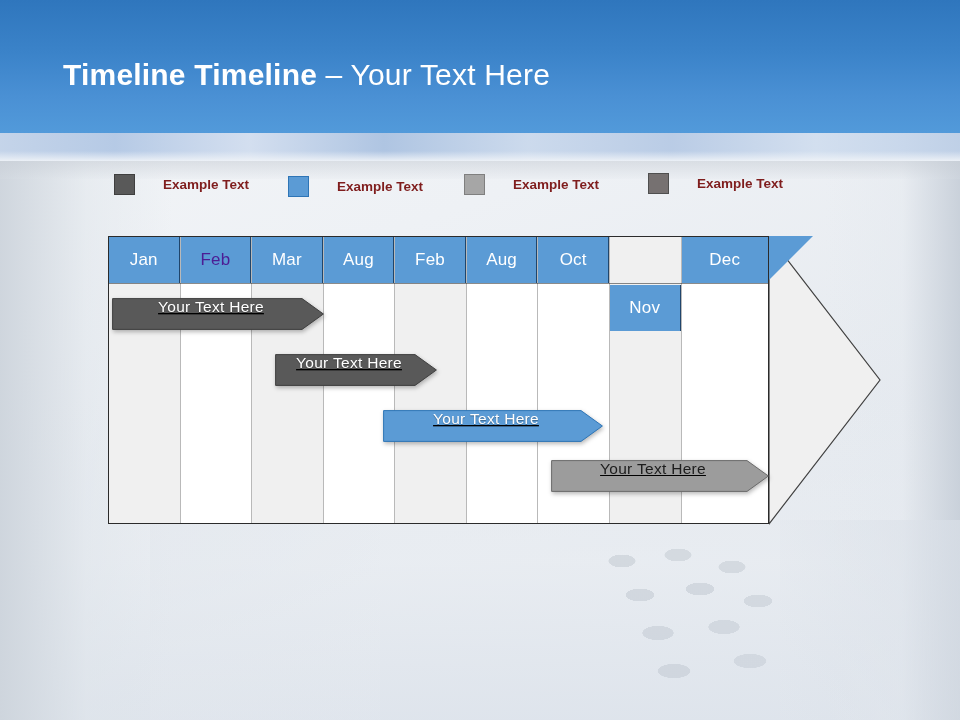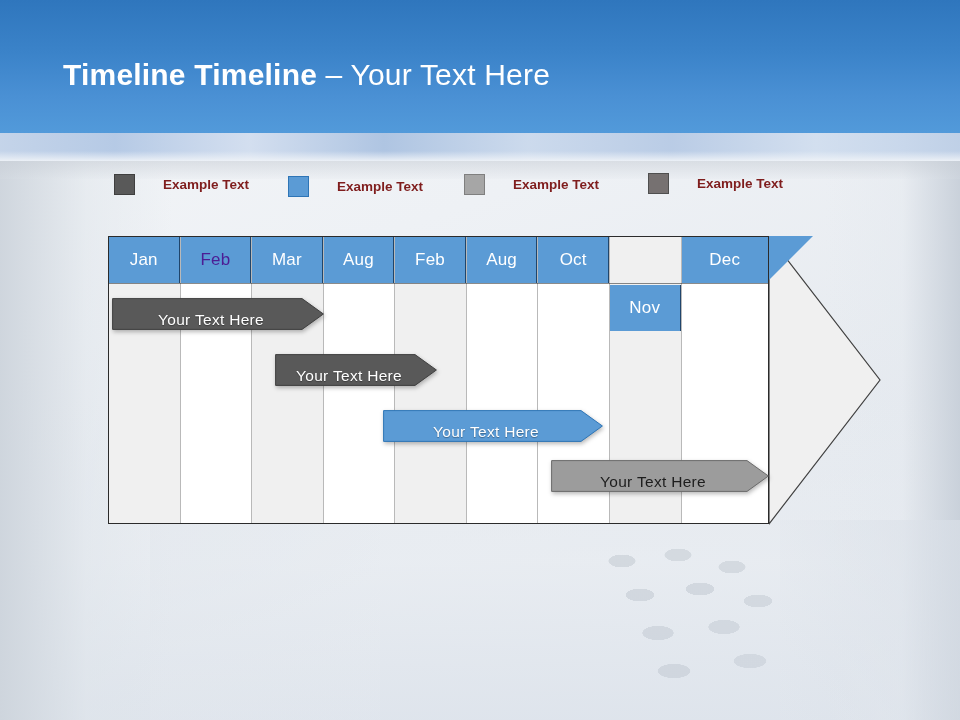--- a/index.html
+++ b/index.html
@@ -120,22 +120,23 @@
 
   
   .arrow-head {
     position:absolute; left:769px; top:236px; width:112px; height:289px;
   }
   .arrow-head svg { display:block; }
 
   
   .bar {
     position:absolute; height:44px;
-    display:flex; align-items:center;
+    display:flex; align-items:flex-start;
     filter:drop-shadow(1px 2px 2px rgba(0,0,0,.28));
+    text-decoration:underline;
   }
   .bar-shape { position:absolute; inset:0; }
   .bar-label {
     position:relative; z-index:2; width:100%; text-align:center;
     font-size:15.5px; letter-spacing:.3px;
     padding-right:14px;
     white-space:nowrap;
   }
   .bar-label.light { color:#ffffff; text-shadow:0 1px 1px rgba(0,0,0,.35); }
   .bar-label.dark  { color:#1d1d1d; }

